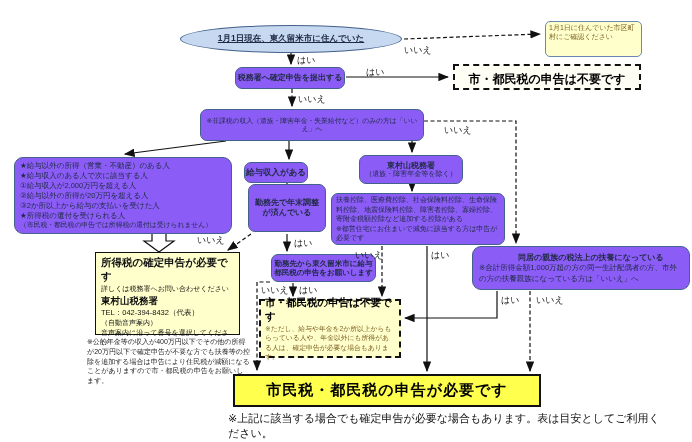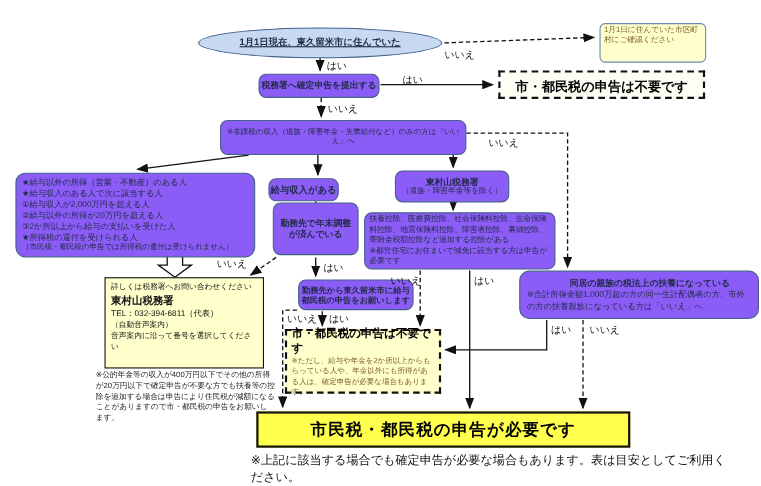--- a/index.html
+++ b/index.html
@@ -110,37 +110,38 @@
     <div>勤務先から東久留米市に給与</div>
     <div>都民税の申告をお願いします</div>
   </div>
 
   <div class="abs node left" style="left:472px;top:246px;width:218px;height:44px;padding:2px 6px;border-radius:9px;">
     <div class="b t8" style="line-height:1.4;padding-left:39px;">同居の親族の税法上の扶養になっている</div>
     <div class="t75" style="line-height:1.35;">※合計所得金額1,000万超の方の同一生計配偶者の方、市外の方の扶養親族になっている方は「いいえ」へ</div>
   </div>
 
   <div class="abs yellowbox" style="left:95px;top:252px;width:145px;height:83px;">
+    <div class="b" style="font-size:10.5px;">所得税の確定申告が必要です</div>
     <div class="t7">詳しくは税務署へお問い合わせください</div>
     <div class="b" style="font-size:9.5px;margin-top:1px;">東村山税務署</div>
-    <div class="t75">TEL：032-394-6811（代表）</div>
+    <div class="t75">TEL：042-394-8432（代表）</div>
     <div class="t7">（自動音声案内）</div>
     <div class="t7">音声案内に沿って番号を選択してください</div>
   </div>
 
   <div class="abs note-small" style="left:87px;top:337px;width:163px;">
     <span>※公的年金等の収入が400万円以下でその他の所得が20万円以下で確定申告が不要な方でも扶養等の控除を追加する場合は申告により住民税が減額になることがありますので市・都民税の申告をお願いします。</span>
   </div>
 
   <div class="abs dashbox" style="left:259px;top:299px;width:142px;height:59px;flex-direction:column;background:#ffffcc;padding:2px 4px;">
     <div class="b" style="font-size:10.5px;color:#000;">市・都民税の申告は不要です</div>
     <div style="font-size:6.8px;line-height:1.35;color:#7a5c1e;text-align:left;">※ただし、給与や年金を2か所以上からもらっている人や、年金以外にも所得がある人は、確定申告が必要な場合もあります。</div>
   </div>
 
-  <div class="abs required" style="left:233px;top:374px;width:340px;height:33px;">
+  <div class="abs required" style="left:233px;top:374px;width:308px;height:33px;">
     <span>市民税・都民税の申告が必要です</span>
   </div>
 
   <div class="abs" style="left:228px;top:411px;width:440px;font-size:11px;color:#111;">
     <span>※上記に該当する場合でも確定申告が必要な場合もあります。表は目安としてご利用ください。</span>
   </div>
 
   <span class="lbl" style="left:297px;top:54px;">はい</span>
   <span class="lbl" style="left:404px;top:44px;">いいえ</span>
   <span class="lbl" style="left:366px;top:66px;">はい</span>

